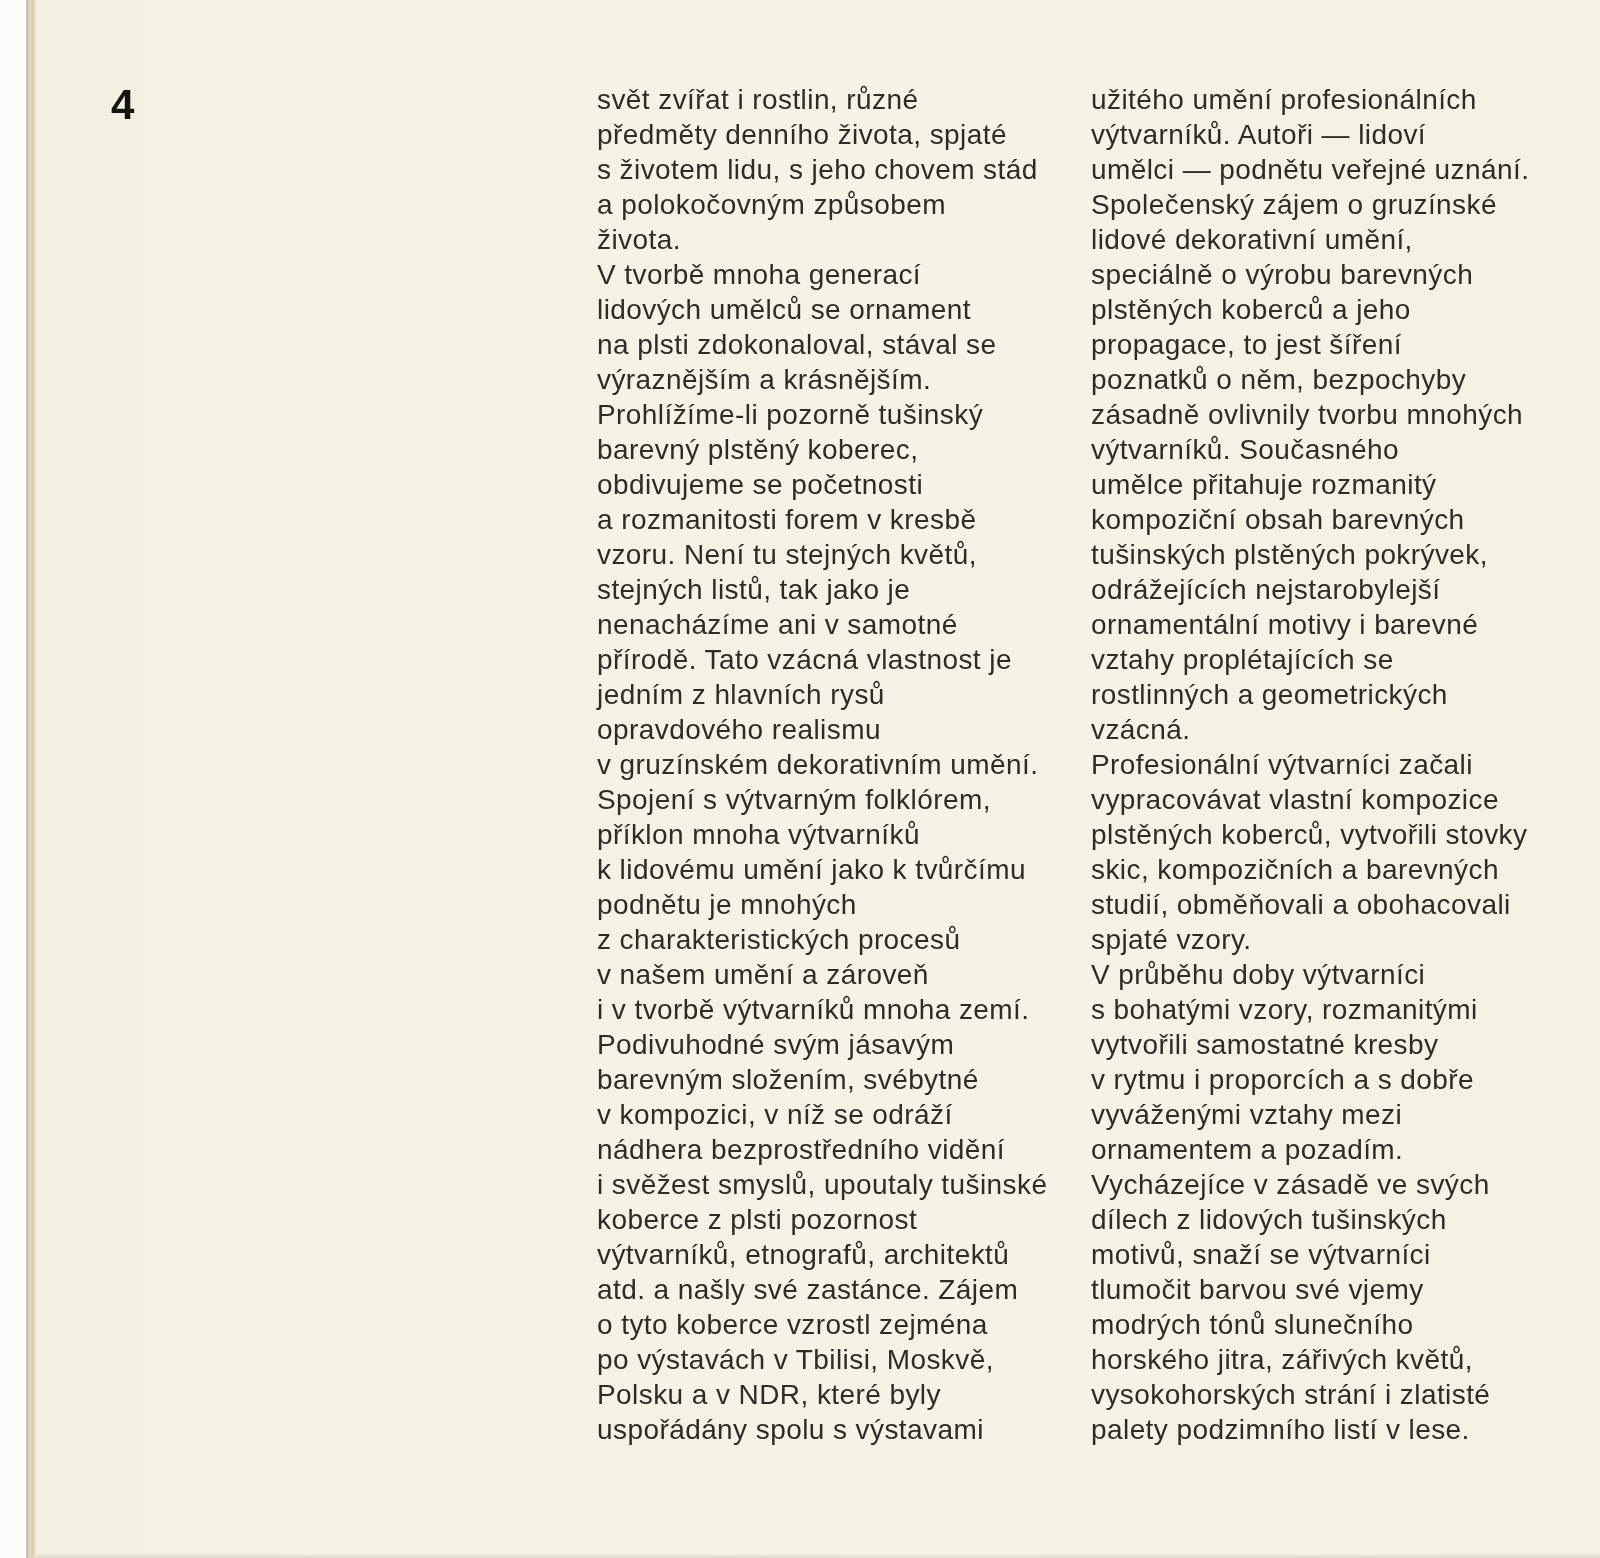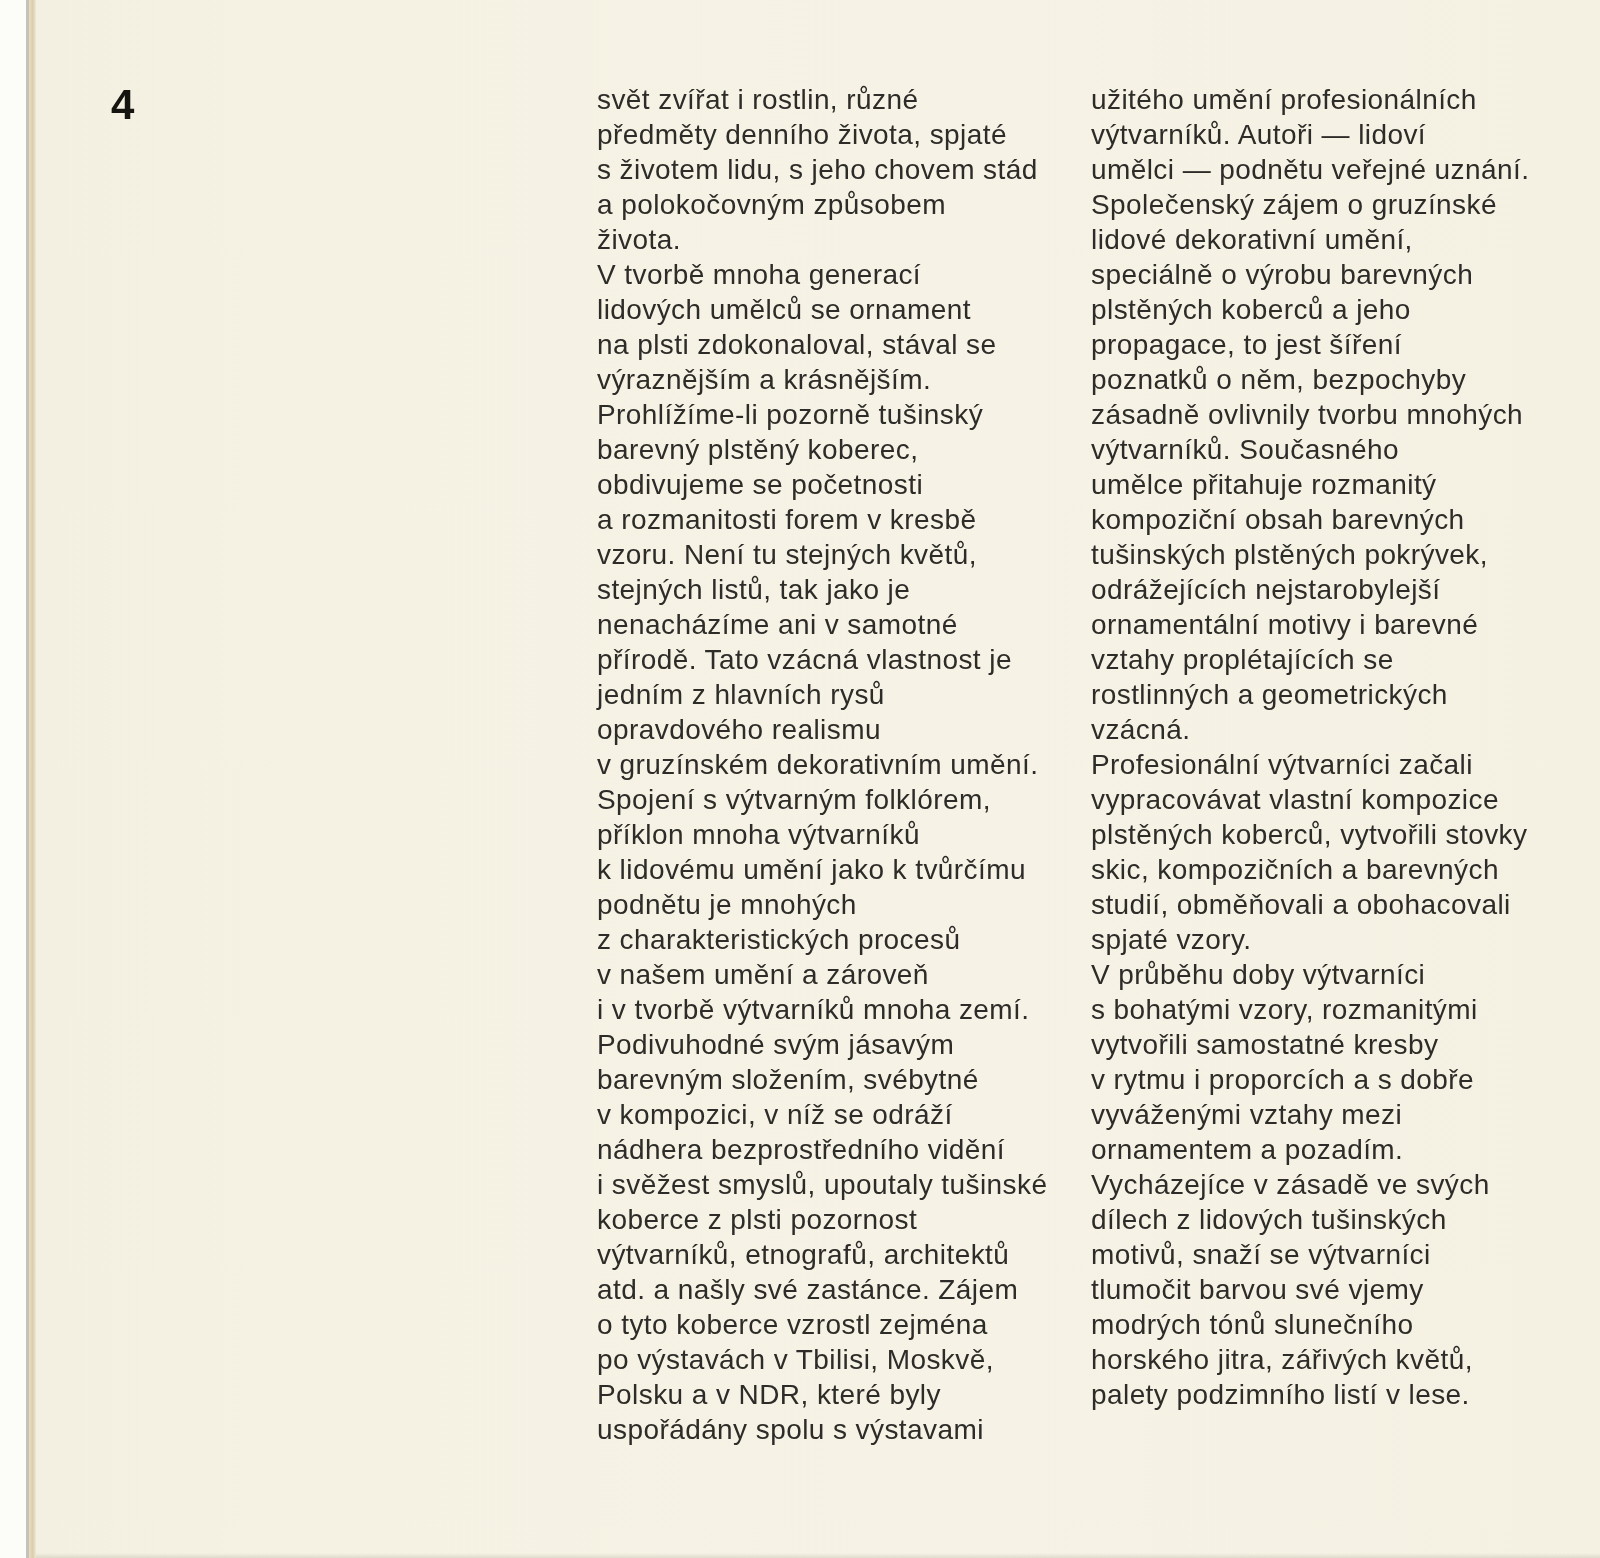--- a/index.html
+++ b/index.html
@@ -159,16 +159,17 @@
         <div class="text-line">vytvořili samostatné kresby</div>
         <div class="text-line">v rytmu i proporcích a s dobře</div>
         <div class="text-line">vyváženými vztahy mezi</div>
         <div class="text-line">ornamentem a pozadím.</div>
         <div class="text-line">Vycházejíce v zásadě ve svých</div>
         <div class="text-line">dílech z lidových tušinských</div>
         <div class="text-line">motivů, snaží se výtvarníci</div>
         <div class="text-line">tlumočit barvou své vjemy</div>
         <div class="text-line">modrých tónů slunečního</div>
         <div class="text-line">horského jitra, zářivých květů,</div>
+        <div class="text-line">vysokohorských strání i zlatisté</div>
         <div class="text-line">palety podzimního listí v lese.</div>
       </div>
   </div>
 </div>
 
 </body></html>

